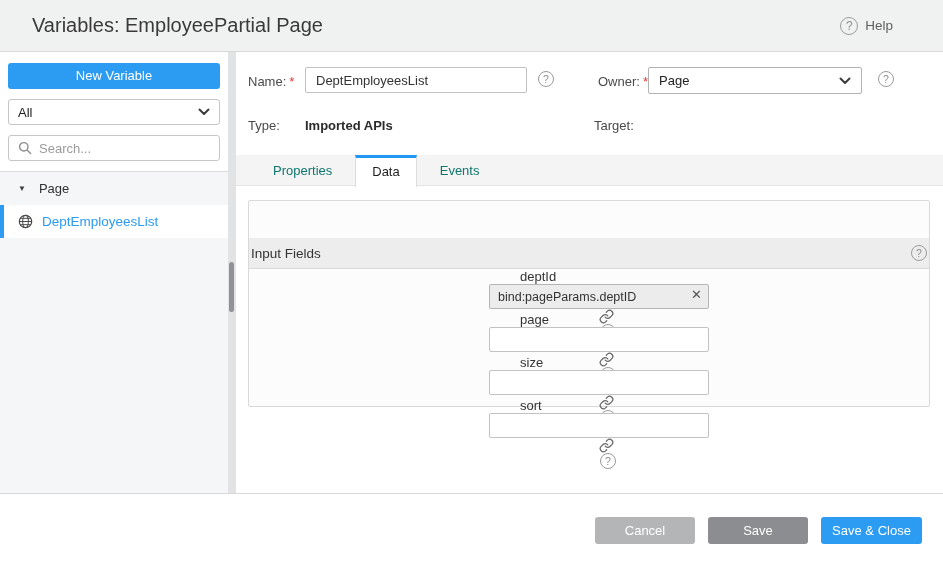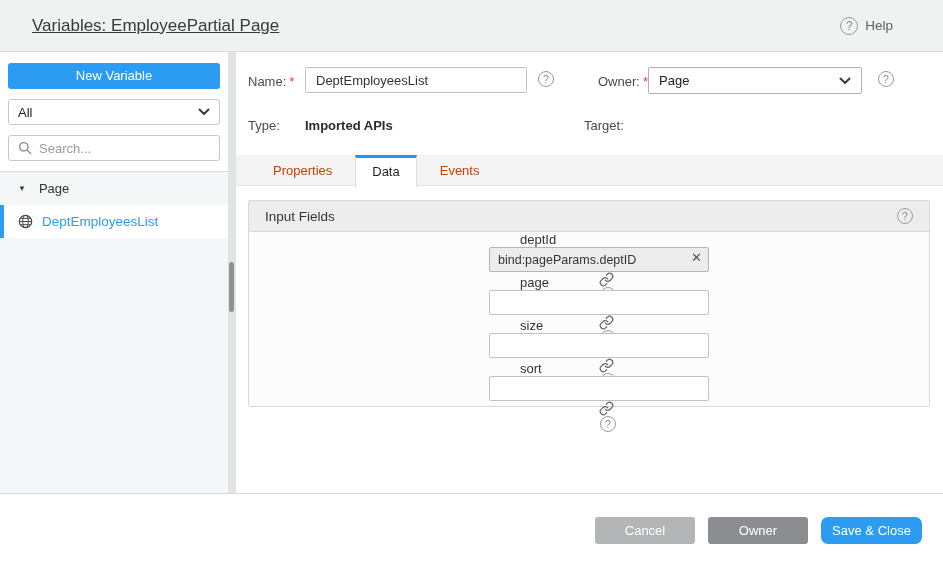--- a/index.html
+++ b/index.html
@@ -9,21 +9,21 @@
     background: #fff; overflow: hidden;
     font-family: "Liberation Sans", "DejaVu Sans", sans-serif;
     color: #3c3c3c; font-size: 13px;
   }
   
   .hdr {
     position: absolute; left:0; top:0; width:943px; height:52px;
     background:#f0f1f1; border-bottom:1px solid #d8d8d8;
     display:flex; align-items:center;
   }
-  .hdr-title { margin-left:32px; font-size:17px; color:#3a3a3a;text-decoration:underline; }
+  .hdr-title { margin-left:32px; font-size:20px; color:#3a3a3a; }
   .hdr-help { position:absolute; right:50px; display:flex; align-items:center; gap:7px; cursor:pointer; color:#5f5f5f; font-size:13.5px; }
   .q {
     display:inline-flex; align-items:center; justify-content:center;
     width:16px; height:16px; border:1px solid #9b9b9b; border-radius:50%;
     color:#8e8e8e; font-size:10.5px; line-height:1; flex:0 0 auto; background:transparent;
   }
   .q.big { width:18px; height:18px; font-size:12px; }
   
   .side { position:absolute; left:0; top:52px; width:228px; height:441px; background:#fff; }
   .btn-new {
@@ -74,35 +74,35 @@
   .owner-sel { position:absolute; left:412px; top:15px; width:214px; height:27px; border-color:#b3b3b3; }
   .help-owner { position:absolute; left:642px; top:19px; cursor:pointer; }
   .fvalue { position:absolute; font-size:13px; font-weight:bold; color:#2b2b2b; white-space:nowrap; }
   
   .tabbar {
     position:absolute; left:0; top:103px; width:707px; height:31px;
     background:#f4f4f4; border-bottom:1px solid #e3e3e3;
     display:flex; align-items:stretch; padding-left:14px;
   }
   .tab {
-    padding:0 23px; line-height:31px; font-size:13px; color:#c2410c; cursor:pointer;
+    padding:0 23px; line-height:31px; font-size:13px; color:#0f766e; cursor:pointer;
   }
   .tab.active {
     background:#fff; border-left:1px solid #ddd; border-right:1px solid #ddd;
     border-top:3px solid #2196f3; line-height:28px; color:#1f1f1f;
     margin-bottom:-1px; height:32px; padding:0 16px;
   }
   
   .panel {
     position:absolute; left:12px; top:148px; width:682px; height:207px;
     border:1px solid #d9d9d9; border-radius:2px; background:#fcfcfc;
   }
   .panel-hd {
     height:31px; background:#ededee; border-bottom:1px solid #d9d9d9;
-    display:flex; align-items:center; padding:0 16px; font-size:13.5px; color:#333;
+    display:flex; align-items:center; padding:0 2px; font-size:13.5px; color:#333;margin-top:37px;
   }
   .panel-hd .q { margin-left:auto; cursor:pointer; }
   .prow { height:43px; display:flex; align-items:center; padding-left:20px;flex-direction:column; }
   .prow-label { width:158px; font-size:13px; color:#333; }
   .pin-wrap { position:relative; width:220px; height:25px; }
   .pin {
     width:220px; height:25px; border:1px solid #c2c2c2; border-radius:2px;
     font-size:12.5px; color:#333; padding:0 8px; font-family:inherit; outline:none; background:#fff;
   }
   .pin.bound { background:#ececec; border-color:#b5b5b5; padding-right:26px; }
@@ -113,21 +113,21 @@
   .link-ic { margin-left:14px; cursor:pointer; display:inline-flex; }
   .prow .q { margin-left:18px; cursor:pointer; }
   
   .ftr { position:absolute; left:0; top:493px; width:943px; height:70px; background:#fff; border-top:1px solid #d8d8d8; }
   .fbtn {
     position:absolute; top:23px; height:27px; border:none; border-radius:3px;
     color:#fff; font-size:13px; cursor:pointer; font-family:inherit;
   }
   .btn-cancel { left:595px; width:100px; background:#b3b5b7; }
   .btn-save { left:708px; width:100px; background:#8b8d90; }
-  .btn-saveclose { left:821px; width:101px; background:#2b9cf2;border-radius:7px; }
+  .btn-saveclose { left:821px; width:101px; background:#2b9cf2; }
 </style>
 </head>
 <body>
 
 <div class="app">
 
   <div class="hdr">
     <div class="hdr-title">Variables: EmployeePartial Page</div>
     <div class="hdr-help">
       <span class="q big">?</span>
@@ -186,21 +186,21 @@
       <span class="sel-val">Page</span>
       <svg class="chev" width="12" height="8" viewBox="0 0 12 8">
           <polyline points="1.5,1.5 6,6 10.5,1.5" fill="none" stroke="#3c3c3c" stroke-width="2" stroke-linecap="round" stroke-linejoin="round"></polyline>
         </svg>
     </div>
     <span class="q help-owner">?</span>
 
     <span class="flabel" style="left:12px; top:66px;">Type:</span>
     <span class="fvalue" style="left:69px; top:66px;">Imported APIs</span>
 
-    <span class="flabel" style="left:348px; top:66px;">Target:</span>
+    <span class="flabel" style="left:358px; top:66px;">Target:</span>
 
     <div class="tabbar">
       <div class="tab">Properties</div>
       <div class="tab active">Data</div>
       <div class="tab">Events</div>
     </div>
 
     <div class="panel">
       <div class="panel-hd">
         <span>Input Fields</span>
@@ -261,17 +261,17 @@
               <path d="M14 11a5 5 0 0 0-7.54-.54l-3 3a5 5 0 0 0 7.07 7.07l1.71-1.71"></path>
             </svg>
           </span>
         <span class="q">?</span>
       </div>
     </div>
   </div>
 
   <div class="ftr">
     <button class="fbtn btn-cancel">Cancel</button>
-    <button class="fbtn btn-save">Owner</button>
+    <button class="fbtn btn-save">Save</button>
     <button class="fbtn btn-saveclose">Save &amp; Close</button>
   </div>
 
 </div>
 
 </body></html>

